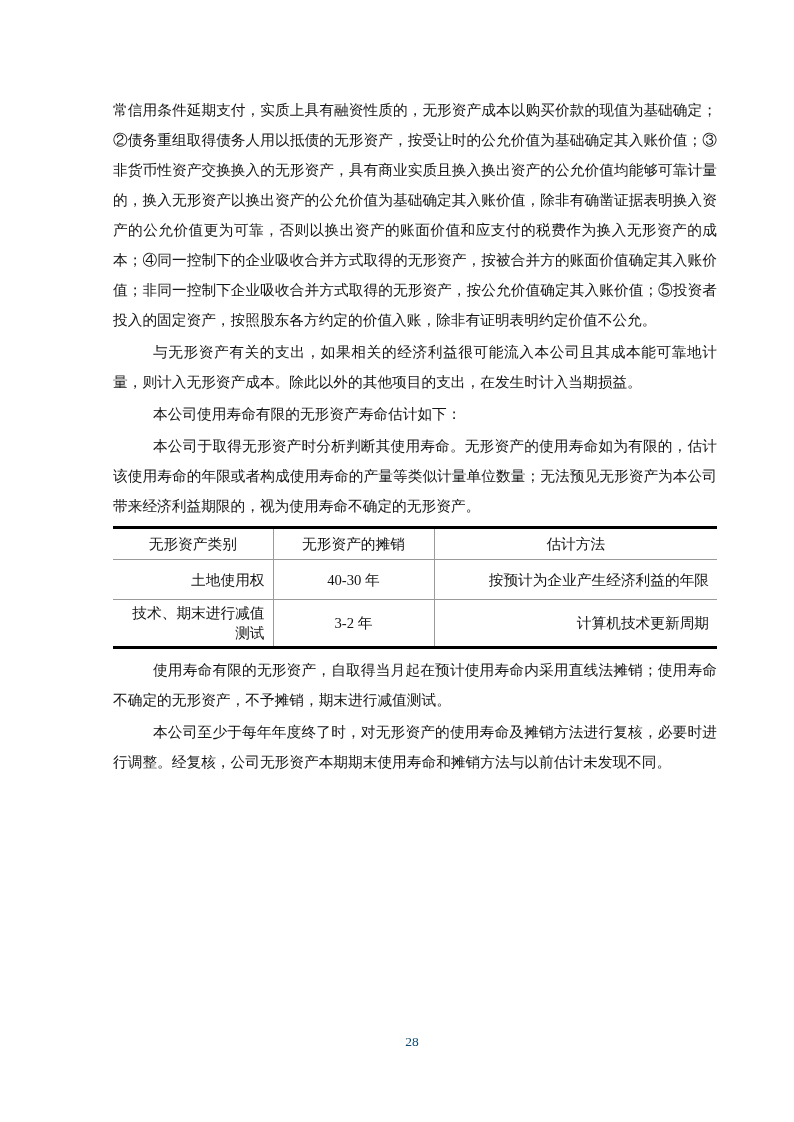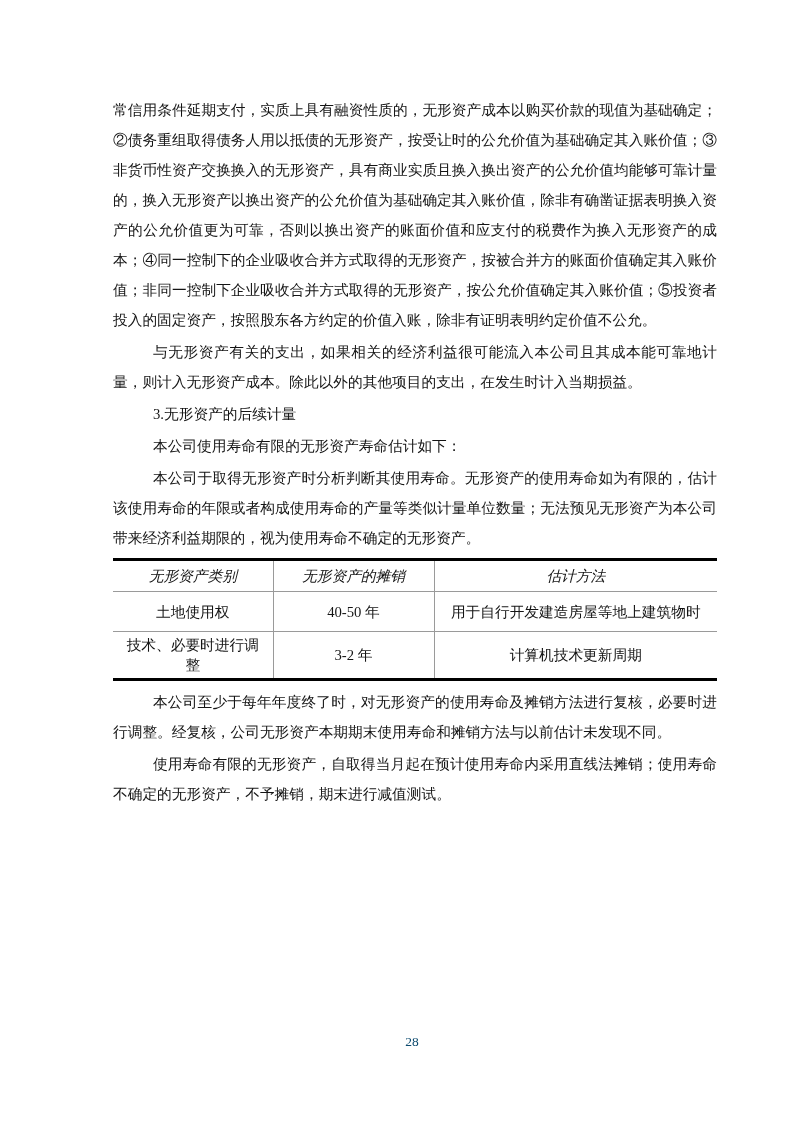--- a/index.html
+++ b/index.html
@@ -46,25 +46,25 @@
   table.life-table col.c1 { width: 160px; }
   table.life-table col.c2 { width: 161px; }
   table.life-table col.c3 { width: 283px; }
   table.life-table th, table.life-table td {
     font-weight: normal;
     line-height: 20px;
     padding: 3px 8px;
     vertical-align: middle;
     border-bottom: 1px solid #9a9a9a;
   }
-  table.life-table th { text-align: center; padding-top: 5px; padding-bottom: 5px; font-style: italic; }
+  table.life-table th { text-align: center; padding-top: 5px; padding-bottom: 5px; }
   table.life-table tr > *:nth-child(1),
   table.life-table tr > *:nth-child(2) { border-right: 1px solid #9a9a9a; }
   table.life-table tbody tr:last-child td { border-bottom: none; }
-  td.cell-left { text-align: center; }
+  td.cell-left { text-align: right; }
   td.cell-center { text-align: center; }
   tbody td { min-height: 20px; }
   tbody tr { height: 40px; }
   tbody tr.short-row { height: 26px; }
   .page-number {
     position: absolute;
     left: 0;
     top: 1033px;
     width: 100%;
     text-align: center;
@@ -77,21 +77,20 @@
 <body>
 
 <div class="page">
   <div class="content">
 
     <p class="para">常信用条件延期支付，实质上具有融资性质的，无形资产成本以购买价款的现值为基础确定；②债务重组取得债务人用以抵债的无形资产，按受让时的公允价值为基础确定其入账价值；③非货币性资产交换换入的无形资产，具有商业实质且换入换出资产的公允价值均能够可靠计量的，换入无形资产以换出资产的公允价值为基础确定其入账价值，除非有确凿证据表明换入资产的公允价值更为可靠，否则以换出资产的账面价值和应支付的税费作为换入无形资产的成本；④同一控制下的企业吸收合并方式取得的无形资产，按被合并方的账面价值确定其入账价值；非同一控制下企业吸收合并方式取得的无形资产，按公允价值确定其入账价值；⑤投资者投入的固定资产，按照股东各方约定的价值入账，除非有证明表明约定价值不公允。</p>
 
     <p class="para indent">与无形资产有关的支出，如果相关的经济利益很可能流入本公司且其成本能可靠地计量，则计入无形资产成本。除此以外的其他项目的支出，在发生时计入当期损益。</p>
 
 
-    <p class="para indent">3.无形资产的后续计量</p>
 
 
     <p class="para indent">本公司使用寿命有限的无形资产寿命估计如下：</p>
 
     <p class="para indent">本公司于取得无形资产时分析判断其使用寿命。无形资产的使用寿命如为有限的，估计该使用寿命的年限或者构成使用寿命的产量等类似计量单位数量；无法预见无形资产为本公司带来经济利益期限的，视为使用寿命不确定的无形资产。</p>
 
     <table class="life-table">
       <colgroup>
           <col class="c1">
           <col class="c2">
@@ -100,32 +99,32 @@
       <thead>
         <tr>
           <th>无形资产类别</th>
           <th>无形资产的摊销</th>
           <th>估计方法</th>
         </tr>
       </thead>
       <tbody>
         <tr>
           <td class="cell-left">土地使用权</td>
-          <td class="cell-center">40-50 年</td>
-          <td class="cell-left">用于自行开发建造房屋等地上建筑物时</td>
+          <td class="cell-center">40-30 年</td>
+          <td class="cell-left">按预计为企业产生经济利益的年限</td>
         </tr>
         <tr class="short-row">
-          <td class="cell-left">技术、必要时进行调整</td>
+          <td class="cell-left">技术、期末进行减值测试</td>
           <td class="cell-center">3-2 年</td>
           <td class="cell-left">计算机技术更新周期</td>
         </tr>
       </tbody>
     </table>
 
 
+    <p class="para indent">使用寿命有限的无形资产，自取得当月起在预计使用寿命内采用直线法摊销；使用寿命不确定的无形资产，不予摊销，期末进行减值测试。</p>
+
     <p class="para indent">本公司至少于每年年度终了时，对无形资产的使用寿命及摊销方法进行复核，必要时进行调整。经复核，公司无形资产本期期末使用寿命和摊销方法与以前估计未发现不同。</p>
-
-    <p class="para indent">使用寿命有限的无形资产，自取得当月起在预计使用寿命内采用直线法摊销；使用寿命不确定的无形资产，不予摊销，期末进行减值测试。</p>
 
   </div>
 
   <div class="page-number">28</div>
 </div>
 
 </body></html>

